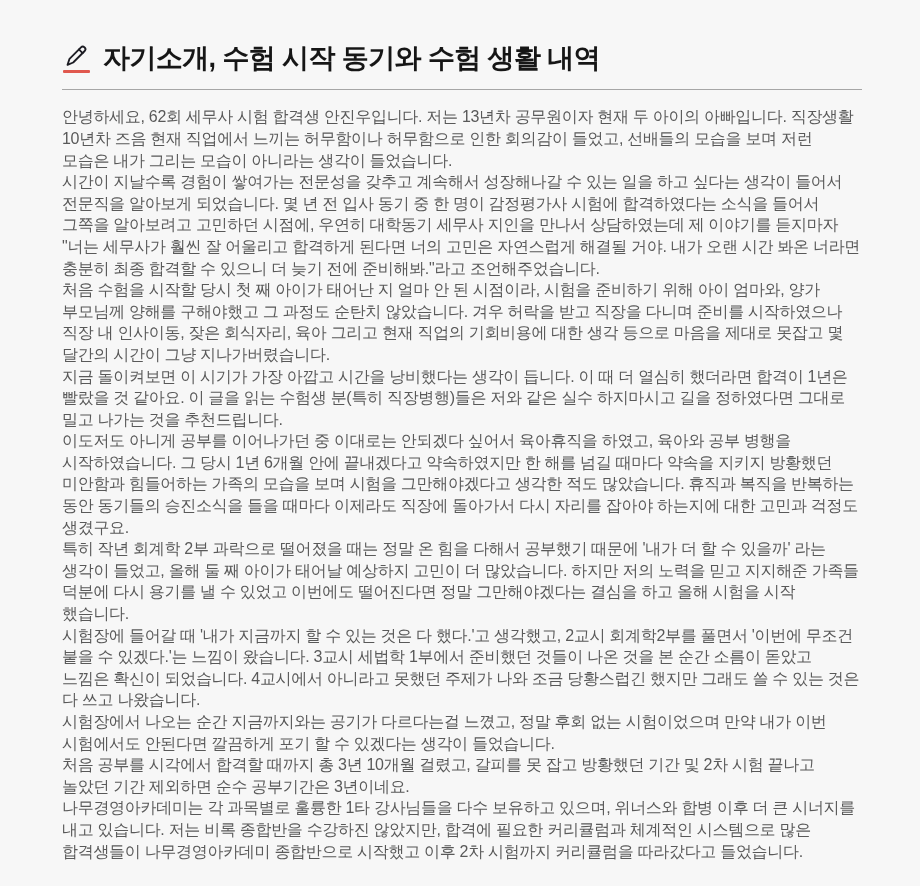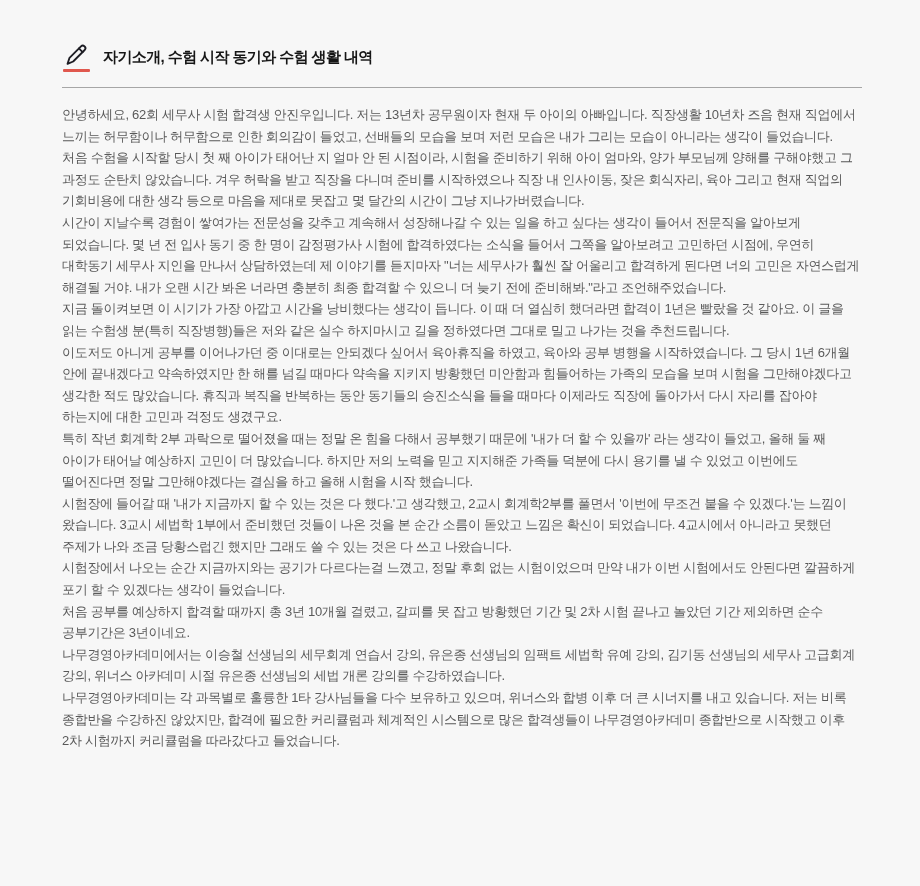--- a/index.html
+++ b/index.html
@@ -26,34 +26,34 @@
     width: 28px;
   }
   .icon-wrap svg { display: block; }
   .icon-underline {
     width: 27px;
     height: 3px;
     margin-top: 1px;
     border-radius: 1px;
   }
   .page-title {
-    font-size: 15px;
+    font-size: 27px;
     font-weight: 700;
     color: #161616;
     letter-spacing: -0.6px;
     line-height: 1.2;
   }
   .divider {
     border: none;
     border-top: 1px solid #a6a6a6;
     margin-top: 15px;
     margin-bottom: 16px;
   }
   .post-body p {
-    font-size: 13px;
+    font-size: 16px;
     line-height: 21.6px;
     color: #595959;
     letter-spacing: -0.3px;
     word-break: keep-all;
     overflow-wrap: break-word;
   }
 </style>
 </head>
 <body>
 
@@ -67,25 +67,24 @@
       </svg>
       <span class="icon-underline" style="background: rgb(224, 88, 78);"></span>
     </span>
     <h1 class="page-title">자기소개, 수험 시작 동기와 수험 생활 내역</h1>
   </div>
 
   <hr class="divider">
 
   <div class="post-body">
       <p>안녕하세요, 62회 세무사 시험 합격생 안진우입니다. 저는 13년차 공무원이자 현재 두 아이의 아빠입니다. 직장생활 10년차 즈음 현재 직업에서 느끼는 허무함이나 허무함으로 인한 회의감이 들었고, 선배들의 모습을 보며 저런 모습은 내가 그리는 모습이 아니라는 생각이 들었습니다.</p>
+      <p>시간이 지날수록 경험이 쌓여가는 전문성을 갖추고 계속해서 성장해나갈 수 있는 일을 하고 싶다는 생각이 들어서 전문직을 알아보게 되었습니다. 몇 년 전 입사 동기 중 한 명이 감정평가사 시험에 합격하였다는 소식을 들어서 그쪽을 알아보려고 고민하던 시점에, 우연히 대학동기 세무사 지인을 만나서 상담하였는데 제 이야기를 듣지마자 "너는 세무사가 훨씬 잘 어울리고 합격하게 된다면 너의 고민은 자연스럽게 해결될 거야. 내가 오랜 시간 봐온 너라면 충분히 최종 합격할 수 있으니 더 늦기 전에 준비해봐."라고 조언해주었습니다.</p>
       <p>처음 수험을 시작할 당시 첫 째 아이가 태어난 지 얼마 안 된 시점이라, 시험을 준비하기 위해 아이 엄마와, 양가 부모님께 양해를 구해야했고 그 과정도 순탄치 않았습니다. 겨우 허락을 받고 직장을 다니며 준비를 시작하였으나 직장 내 인사이동, 잦은 회식자리, 육아 그리고 현재 직업의 기회비용에 대한 생각 등으로 마음을 제대로 못잡고 몇 달간의 시간이 그냥 지나가버렸습니다.</p>
-      <p>시간이 지날수록 경험이 쌓여가는 전문성을 갖추고 계속해서 성장해나갈 수 있는 일을 하고 싶다는 생각이 들어서 전문직을 알아보게 되었습니다. 몇 년 전 입사 동기 중 한 명이 감정평가사 시험에 합격하였다는 소식을 들어서 그쪽을 알아보려고 고민하던 시점에, 우연히 대학동기 세무사 지인을 만나서 상담하였는데 제 이야기를 듣지마자 "너는 세무사가 훨씬 잘 어울리고 합격하게 된다면 너의 고민은 자연스럽게 해결될 거야. 내가 오랜 시간 봐온 너라면 충분히 최종 합격할 수 있으니 더 늦기 전에 준비해봐."라고 조언해주었습니다.</p>
       <p>지금 돌이켜보면 이 시기가 가장 아깝고 시간을 낭비했다는 생각이 듭니다. 이 때 더 열심히 했더라면 합격이 1년은 빨랐을 것 같아요. 이 글을 읽는 수험생 분(특히 직장병행)들은 저와 같은 실수 하지마시고 길을 정하였다면 그대로 밀고 나가는 것을 추천드립니다.</p>
       <p>이도저도 아니게 공부를 이어나가던 중 이대로는 안되겠다 싶어서 육아휴직을 하였고, 육아와 공부 병행을 시작하였습니다. 그 당시 1년 6개월 안에 끝내겠다고 약속하였지만 한 해를 넘길 때마다 약속을 지키지 방황했던 미안함과 힘들어하는 가족의 모습을 보며 시험을 그만해야겠다고 생각한 적도 많았습니다. 휴직과 복직을 반복하는 동안 동기들의 승진소식을 들을 때마다 이제라도 직장에 돌아가서 다시 자리를 잡아야 하는지에 대한 고민과 걱정도 생겼구요.</p>
       <p>특히 작년 회계학 2부 과락으로 떨어졌을 때는 정말 온 힘을 다해서 공부했기 때문에 '내가 더 할 수 있을까' 라는 생각이 들었고, 올해 둘 째 아이가 태어날 예상하지 고민이 더 많았습니다. 하지만 저의 노력을 믿고 지지해준 가족들 덕분에 다시 용기를 낼 수 있었고 이번에도 떨어진다면 정말 그만해야겠다는 결심을 하고 올해 시험을 시작 했습니다.</p>
       <p>시험장에 들어갈 때 '내가 지금까지 할 수 있는 것은 다 했다.'고 생각했고, 2교시 회계학2부를 풀면서 '이번에 무조건 붙을 수 있겠다.'는 느낌이 왔습니다. 3교시 세법학 1부에서 준비했던 것들이 나온 것을 본 순간 소름이 돋았고 느낌은 확신이 되었습니다. 4교시에서 아니라고 못했던 주제가 나와 조금 당황스럽긴 했지만 그래도 쓸 수 있는 것은 다 쓰고 나왔습니다.</p>
       <p>시험장에서 나오는 순간 지금까지와는 공기가 다르다는걸 느꼈고, 정말 후회 없는 시험이었으며 만약 내가 이번 시험에서도 안된다면 깔끔하게 포기 할 수 있겠다는 생각이 들었습니다.</p>
-      <p>처음 공부를 예상하지 합격할 때까지 총 3년 10개월 걸렸고, 갈피를 못 잡고 방황했던 기간 및 2차 시험 끝나고 놀았던 기간 제외하면 순수 공부기간은 3년이네요.</p>
-      <p>나무경영아카데미에서는 이승철 선생님의 세무회계 연습서 강의, 유은종 선생님의 임팩트 세법학 유예 강의, 김기동 선생님의 세무사 고급회계 강의, 위너스 아카데미 시절 유은종 선생님의 세법 개론 강의를 수강하였습니다.</p>
+      <p>처음 공부를 시각에서 합격할 때까지 총 3년 10개월 걸렸고, 갈피를 못 잡고 방황했던 기간 및 2차 시험 끝나고 놀았던 기간 제외하면 순수 공부기간은 3년이네요.</p>
       <p>나무경영아카데미는 각 과목별로 훌륭한 1타 강사님들을 다수 보유하고 있으며, 위너스와 합병 이후 더 큰 시너지를 내고 있습니다. 저는 비록 종합반을 수강하진 않았지만, 합격에 필요한 커리큘럼과 체계적인 시스템으로 많은 합격생들이 나무경영아카데미 종합반으로 시작했고 이후 2차 시험까지 커리큘럼을 따라갔다고 들었습니다.</p>
     </div>
 
 </div>
 
 </body></html>

